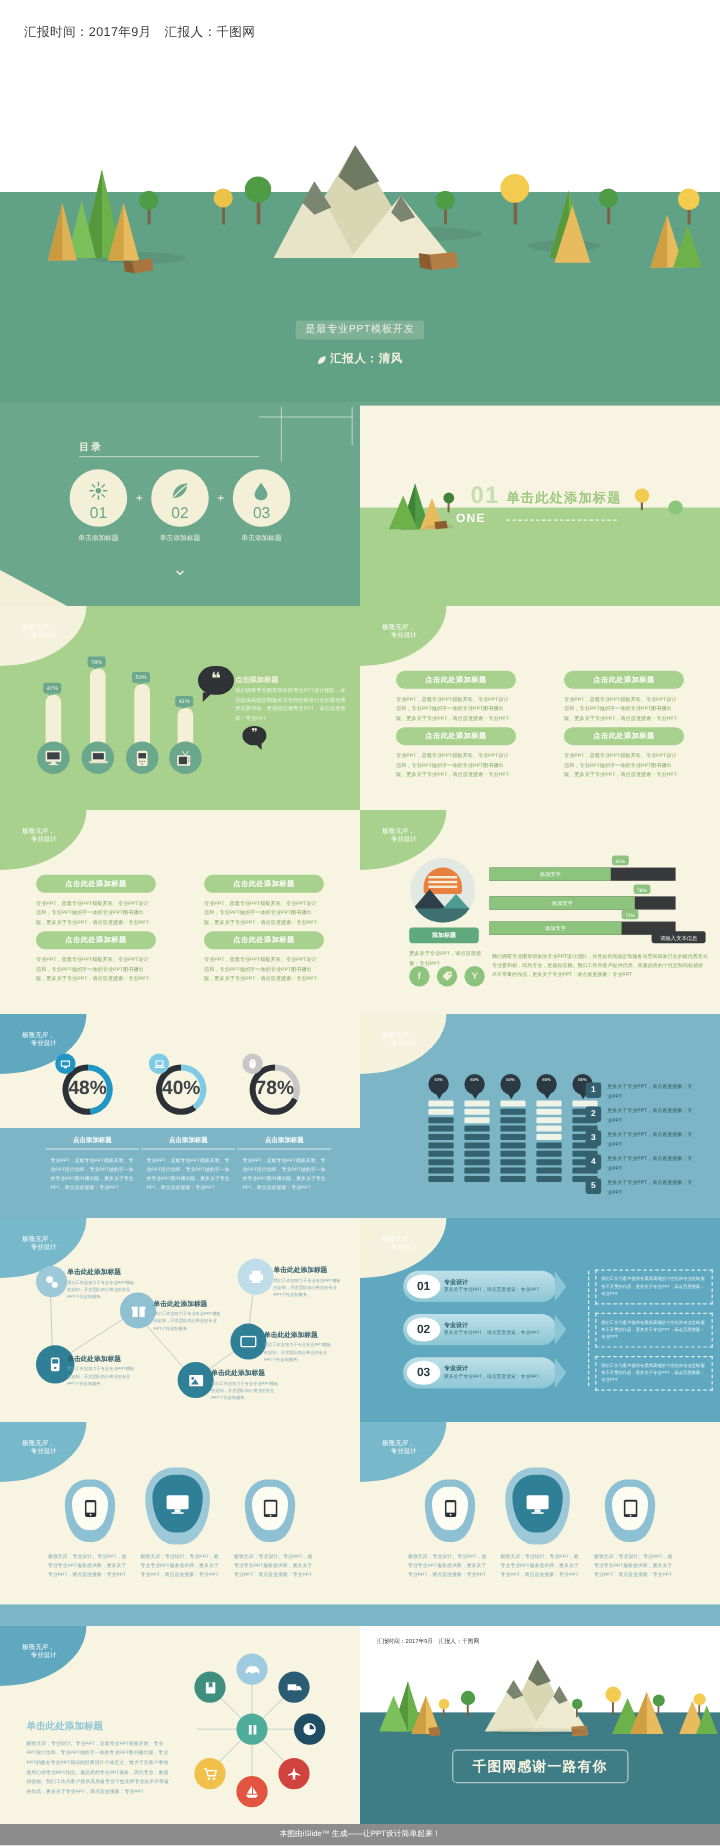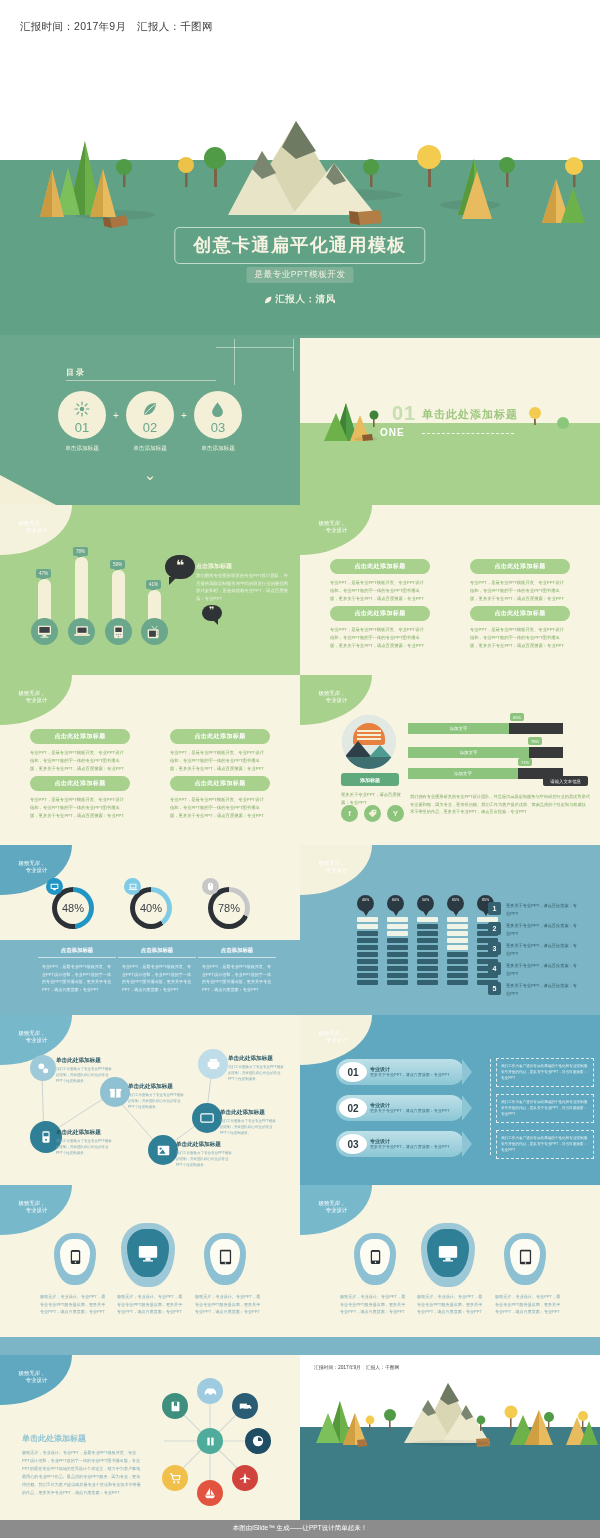--- a/index.html
+++ b/index.html
@@ -139,21 +139,21 @@
   #s7 .pctag { position:absolute; background:#8cc47e; border-radius:2px; padding:1.5px 3px; font-size:4px; color:#ffffff; }
   #s7 .dkbtn { position:absolute; right:12px; top:101px; background:#37393a; border-radius:2px; padding:2.5px 7px; font-size:4.4px; color:#f0f0f0; }
   #s7 .note { position:absolute; left:110px; top:118px; width:180px; font-size:4.2px; color:#7aa85f; line-height:1.8; }
 
   
   #s8 { left:0; top:845px; background:#f7f4e2; }
   #s8 .bluepanel { position:absolute; left:0; top:95px; width:300px; height:75px; background:#7cb5c6; }
   #s8 .dwrap { position:absolute; top:42px; width:42px; height:42px; }
   #s8 .donut { position:absolute; inset:0; border-radius:50%; }
   #s8 .donut .hole { position:absolute; inset:5px; border-radius:50%; background:#f7f4e2; display:flex; align-items:center; justify-content:center; }
-  #s8 .donut .hole span { font-size:11px; color:#3d4246; font-weight:normal; }
+  #s8 .donut .hole span { font-size:16px; color:#3d4246; font-weight:bold; }
   #s8 .micon { position:absolute; left:-6px; top:-9px; width:17px; height:17px; border-radius:50%; display:flex; align-items:center; justify-content:center; }
   #s8 .colhead { position:absolute; width:78px; text-align:center; font-size:5.4px; color:#ffffff; font-weight:bold; top:102px; }
   #s8 .colrule { position:absolute; width:78px; height:1px; background:rgba(255,255,255,.6); top:112px; }
   #s8 .colbody { position:absolute; width:70px; font-size:4.1px; color:#eaf4f7; line-height:1.85; top:118px; }
 
   
   #s9 { left:300px; top:845px; background:#7cb5c6; }
   #s9 .pin { position:absolute; width:17px; height:17px; border-radius:50% 50% 50% 50%; background:#2b3a42; }
   #s9 .pin::after { content:""; position:absolute; left:5.5px; bottom:-4px; width:0;height:0; border-left:3px solid transparent; border-right:3px solid transparent; border-top:5px solid #2b3a42; }
   #s9 .pin span { position:absolute; left:0;right:0; top:3px; text-align:center; font-size:3.6px; color:#fff; line-height:1.2; }
@@ -271,23 +271,20 @@
         <circle cx="574" cy="111" r="9" fill="#f2cb4f"></circle>
       </g>
 
       <g>
         <polygon points="110,163 126,160 128,170 112,173" fill="#a9743f"></polygon>
         <polygon points="110,163 112,173 104,171 103,162" fill="#8a5c30"></polygon>
         <polygon points="358,157 380,155 382,168 360,170" fill="#b27e45"></polygon>
         <polygon points="358,157 360,170 350,168 349,156" fill="#8a5c30"></polygon>
       </g>
     </svg>
-    <div class="titlebox">
-      <div class="t">创意卡通扁平化通用模板</div>
-    </div>
     <div class="subbox">
       <div class="s">是最专业PPT模板开发</div>
     </div>
     <div class="presenter">
       <svg width="8" height="8" viewBox="0 0 10 10">
         <path d="M1,9 C1,4 4,1 9,1 C9,6 6,9 1,9 Z" fill="#f4f1e1"></path>
       </svg>
       <span>汇报人：清风</span>
     </div>
   </div>
@@ -1021,19 +1018,22 @@
       <rect x="210" y="60" width="1.6" height="14" fill="#7b6348"></rect>
         <circle cx="211" cy="57" r="6.5" fill="#f2cb4f"></circle>
       <rect x="248" y="64" width="1.4" height="11" fill="#7b6348"></rect>
         <circle cx="249" cy="62" r="5" fill="#4f9b46"></circle>
       <rect x="282" y="63" width="1.4" height="11" fill="#7b6348"></rect>
         <circle cx="283" cy="61" r="5" fill="#f2cb4f"></circle>
       <polygon points="57,85 66,84 67,91 58,92" fill="#a9743f"></polygon>
       <polygon points="176,84 189,83 190,91 177,92" fill="#b27e45"></polygon>
       <ellipse cx="150" cy="88" rx="40" ry="3" fill="rgba(0,0,0,.06)"></ellipse>
     </svg>
+    <div class="tybox">
+      <span>千图网感谢一路有你</span>
+    </div>
   </div>
 
   <div class="footer">
     <span>本图由iSlide™ 生成——让PPT设计简单起来！</span>
   </div>
 
 </div>
 
 </body></html>

